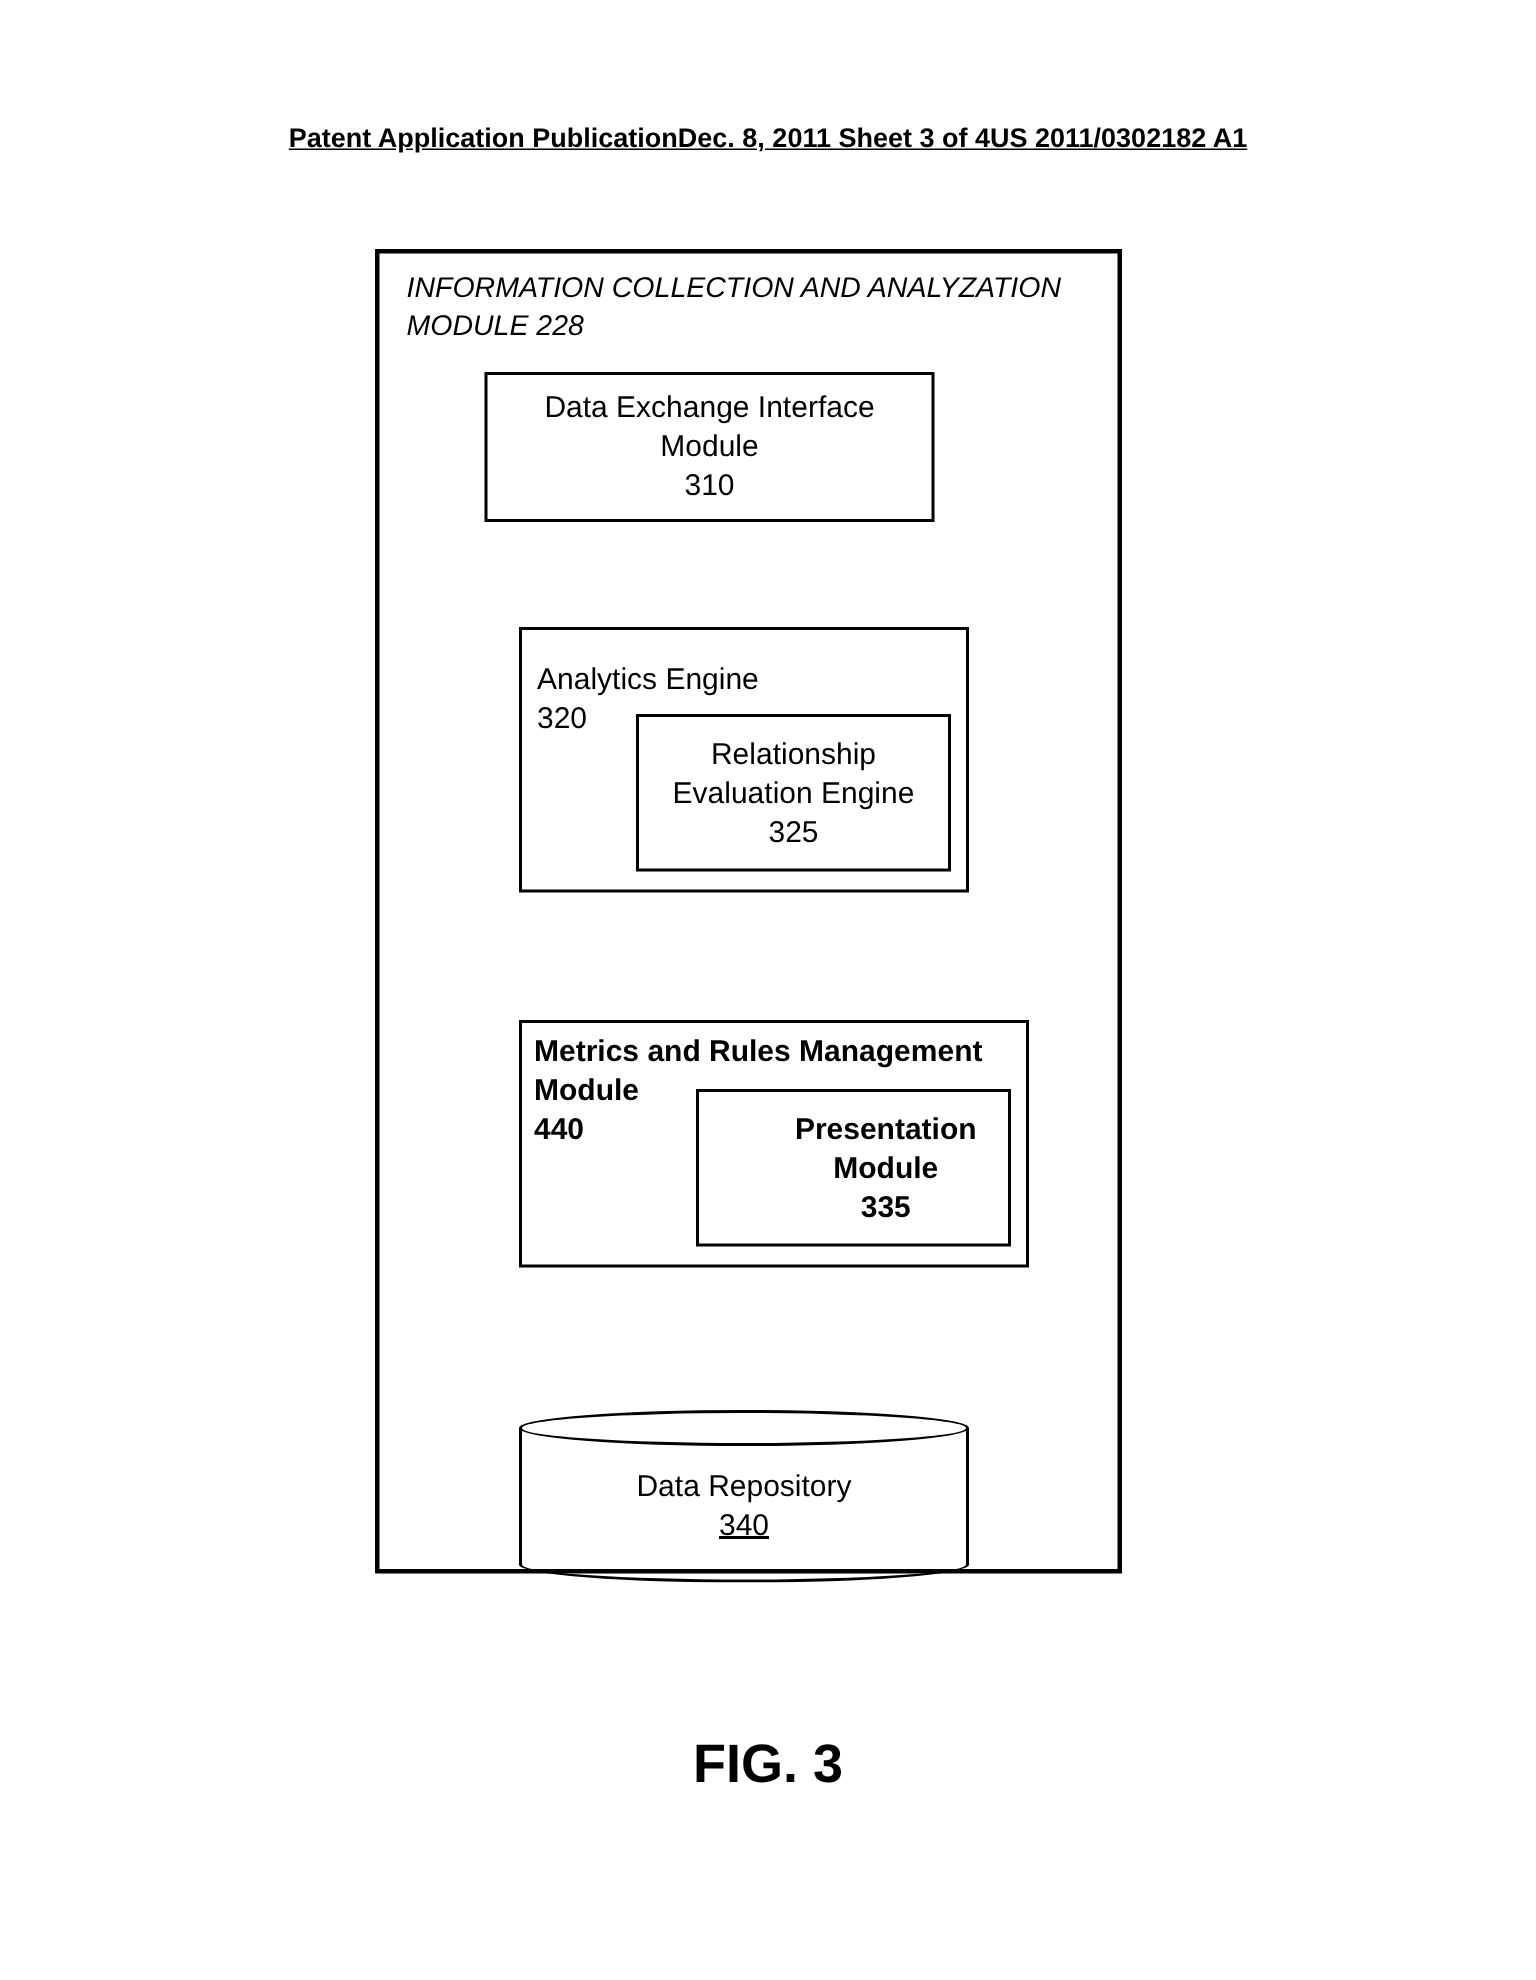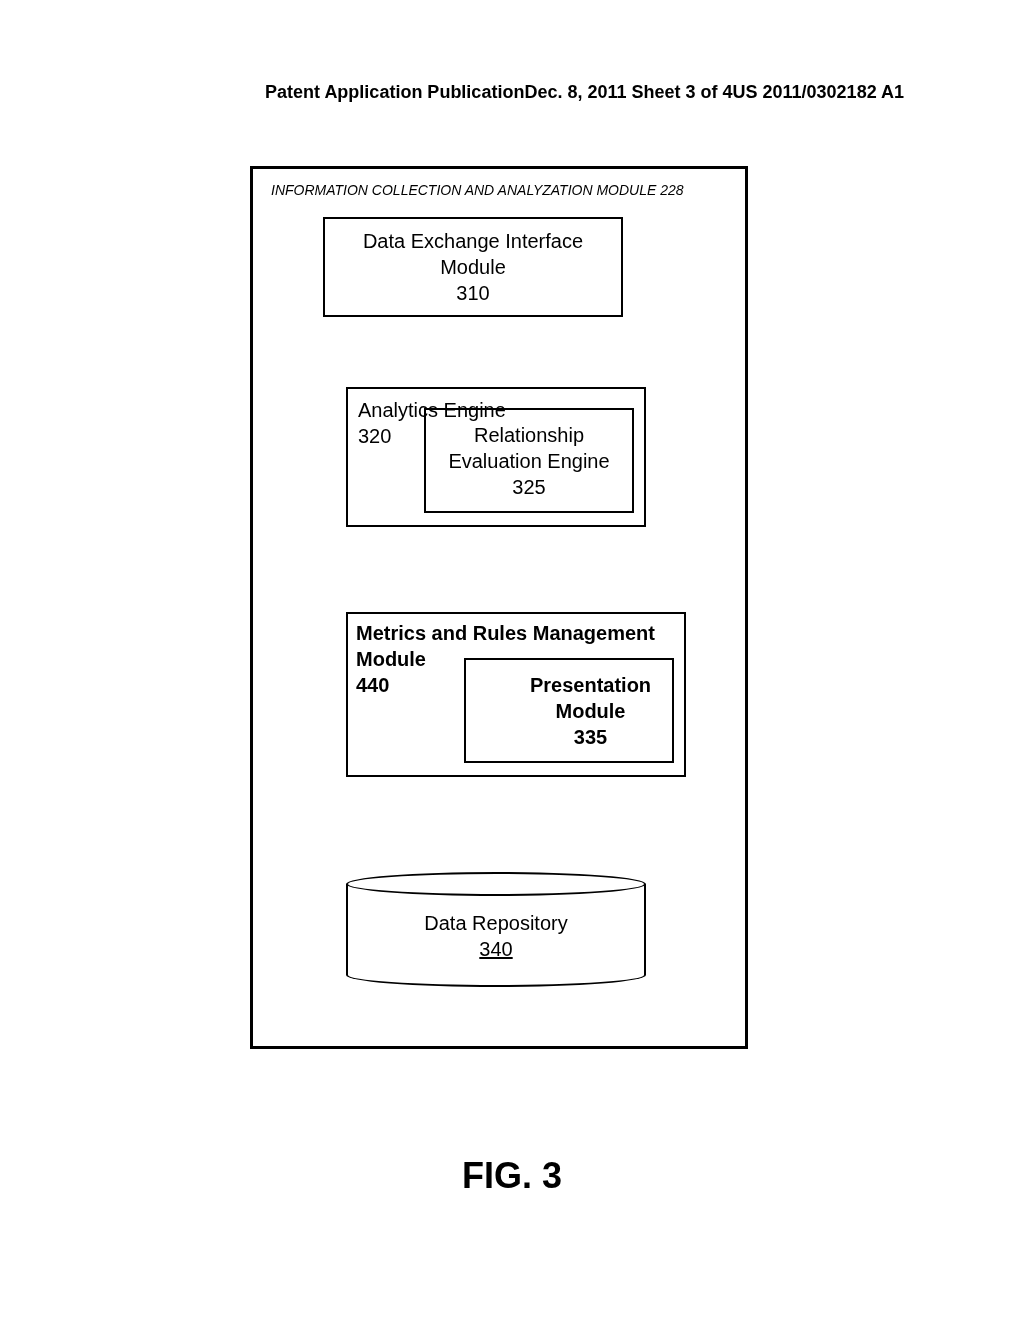--- a/index.html
+++ b/index.html
@@ -15,24 +15,25 @@
       background: white;
       position: relative;
     }
     
     .header {
       position: absolute;
       top: 82px;
       left: 0;
       width: 100%;
       display: flex;
-      justify-content: flex-end;
+      justify-content: center;
       padding: 0 120px;
       font-size: 18px;
       font-weight: bold;
+      text-decoration: underline;
     }
     
     .header-left {
       text-align: left;
     }
     
     .header-center {
       text-align: center;
     }
     
@@ -45,21 +46,21 @@
       top: 166px;
       left: 250px;
       width: 498px;
       height: 883px;
       border: 3px solid black;
       padding: 12px 18px;
     }
     
     .module-title {
       font-style: italic;
-      font-size: 14px;
+      font-size: 19px;
       font-weight: normal;
       line-height: 1.3;
       margin-bottom: 18px;
     }
     
     .sub-box {
       border: 2px solid black;
       margin: 0 auto;
       position: relative;
     }
@@ -72,24 +73,24 @@
       flex-direction: column;
       align-items: center;
       justify-content: center;
       text-align: center;
       font-size: 20px;
       line-height: 1.3;
     }
     
     .analytics-box {
       width: 300px;
-      height: 140px;
+      height: 177px;
       margin-left: 75px;
       margin-top: 70px;
-      padding: 8px 10px;
+      padding: 20px 10px;
       font-size: 20px;
       position: relative;
     }
     
     .analytics-label {
       line-height: 1.3;
     }
     
     .nested-box {
       border: 2px solid black;

